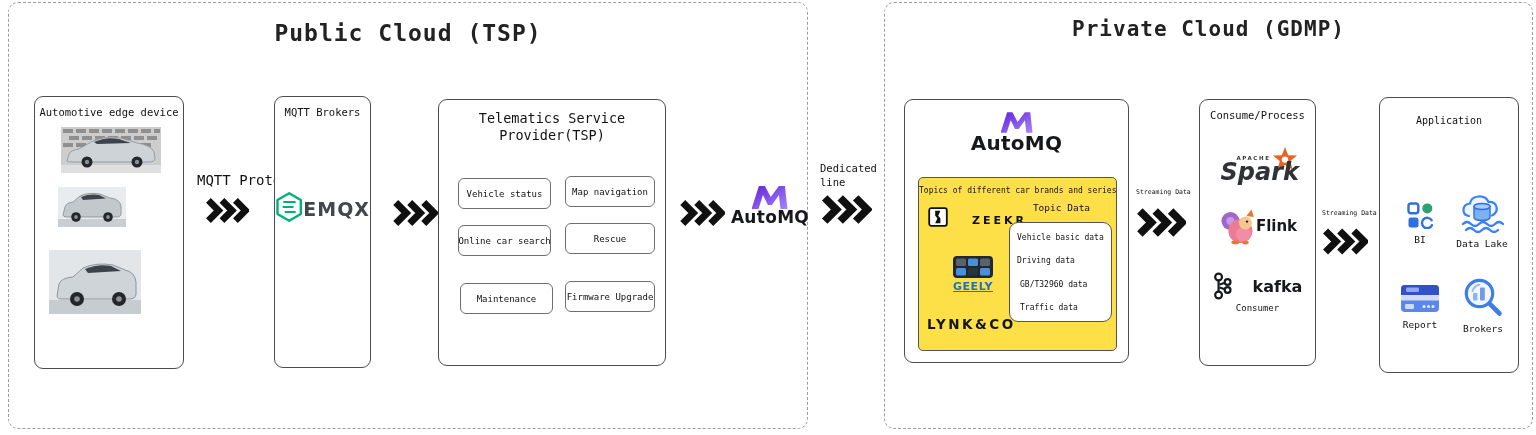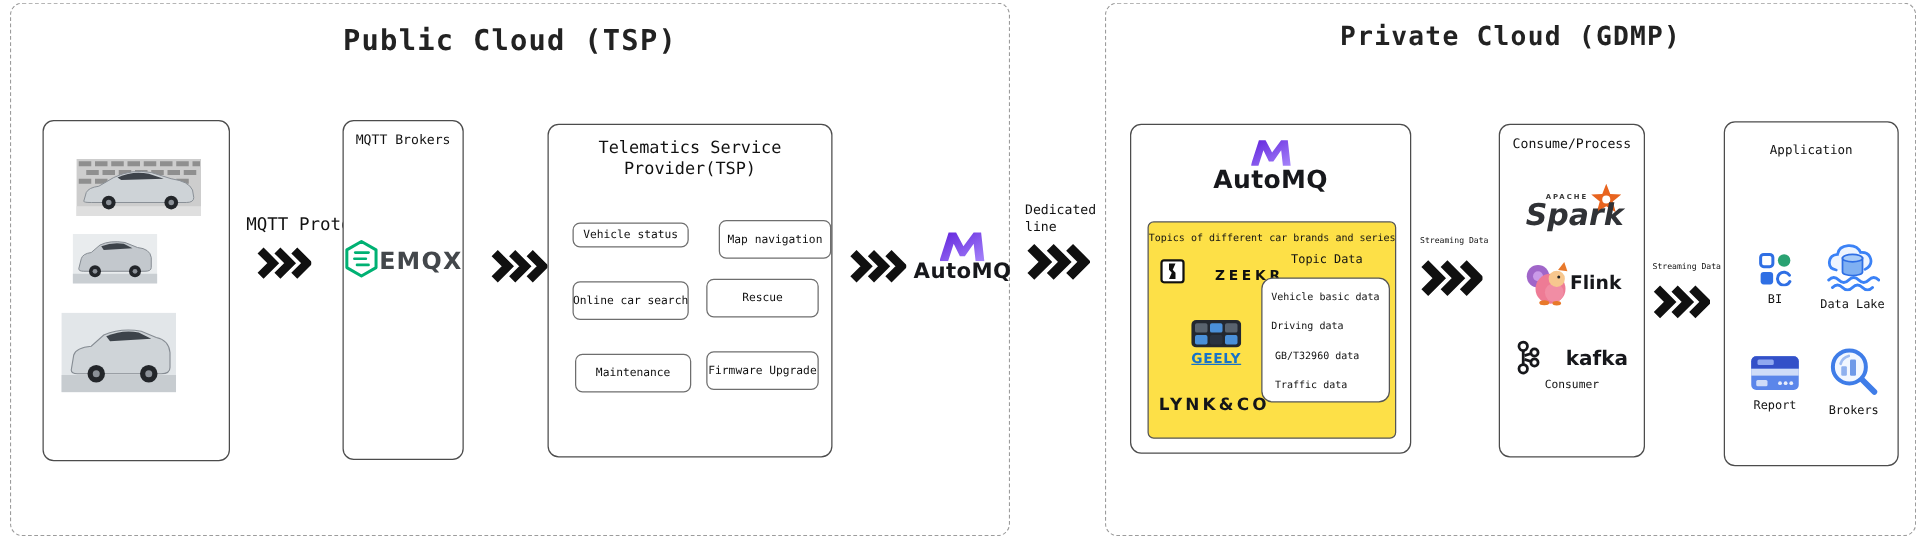--- a/index.html
+++ b/index.html
@@ -38,22 +38,22 @@
   .conn-3 { left:670px; top:196px; }
   .conn-3 .chev { width:46px; height:28px; }
 
   .brokers-box { left:265px; top:93px; width:97px; height:272px; display:flex; flex-direction:column; }
   .emqx-wrap { display:flex; align-items:center; margin-top:68px; }
   .emqx-text { font-family:"DejaVu Sans", sans-serif; font-weight:bold; font-size:19px; color:#43474b; letter-spacing:1px; margin-top:3px; }
 
   .tsp-box { left:429px; top:96px; width:228px; height:267px; }
   .tsp-title { padding:10px 26px 0; text-align:center; font-size:13.5px; line-height:17px; color:#111; }
   .btn { position:absolute; border:1px solid #6e6e6e; border-radius:6px; background:#fff; display:flex; align-items:center; justify-content:center; font-size:9px; white-space:nowrap; color:#111; }
-  .btn-1 { left:19px;  top:78px;  width:93px; height:20px; }
-  .btn-2 { left:126px; top:76px;  width:90px; height:31px;margin-left:10px; }
+  .btn-1 { left:19px;  top:78px;  width:93px; height:31px; }
+  .btn-2 { left:126px; top:76px;  width:90px; height:31px; }
   .btn-3 { left:19px;  top:125px; width:93px; height:31px; }
   .btn-4 { left:126px; top:123px; width:90px; height:31px; }
   .btn-5 { left:21px;  top:183px; width:93px; height:31px; }
   .btn-6 { left:126px; top:181px; width:90px; height:31px; }
 
   .automq { position:absolute; display:flex; flex-direction:column; align-items:center; }
   .automq-public { left:716px; top:182px; width:90px; }
   .automq-word { font-family:"DejaVu Sans", sans-serif; font-weight:bold; color:#17181c; letter-spacing:0.3px; line-height:1.05; }
   .automq-public .automq-word { font-size:17px; }
 
@@ -108,20 +108,21 @@
 </style>
 </head>
 <body>
 
 <div class="canvas">
 
   <div class="cloud cloud-public">
     <div class="cloud-title">Public Cloud (TSP)</div>
 
     <div class="node edge-box">
+      <div class="node-title">Automotive edge device</div>
       <div class="photo photo-1">
         <svg viewBox="0 0 100 46">
           <rect x="0" y="0" width="100" height="46" fill="#cdcdcd"></rect>
           <g fill="#8f8f8f">
             <rect x="2" y="2" width="10" height="4"></rect>
               <rect x="15" y="2" width="10" height="4"></rect>
               <rect x="28" y="2" width="10" height="4"></rect>
               <rect x="41" y="2" width="10" height="4"></rect>
               <rect x="54" y="2" width="10" height="4"></rect>
               <rect x="67" y="2" width="10" height="4"></rect>

